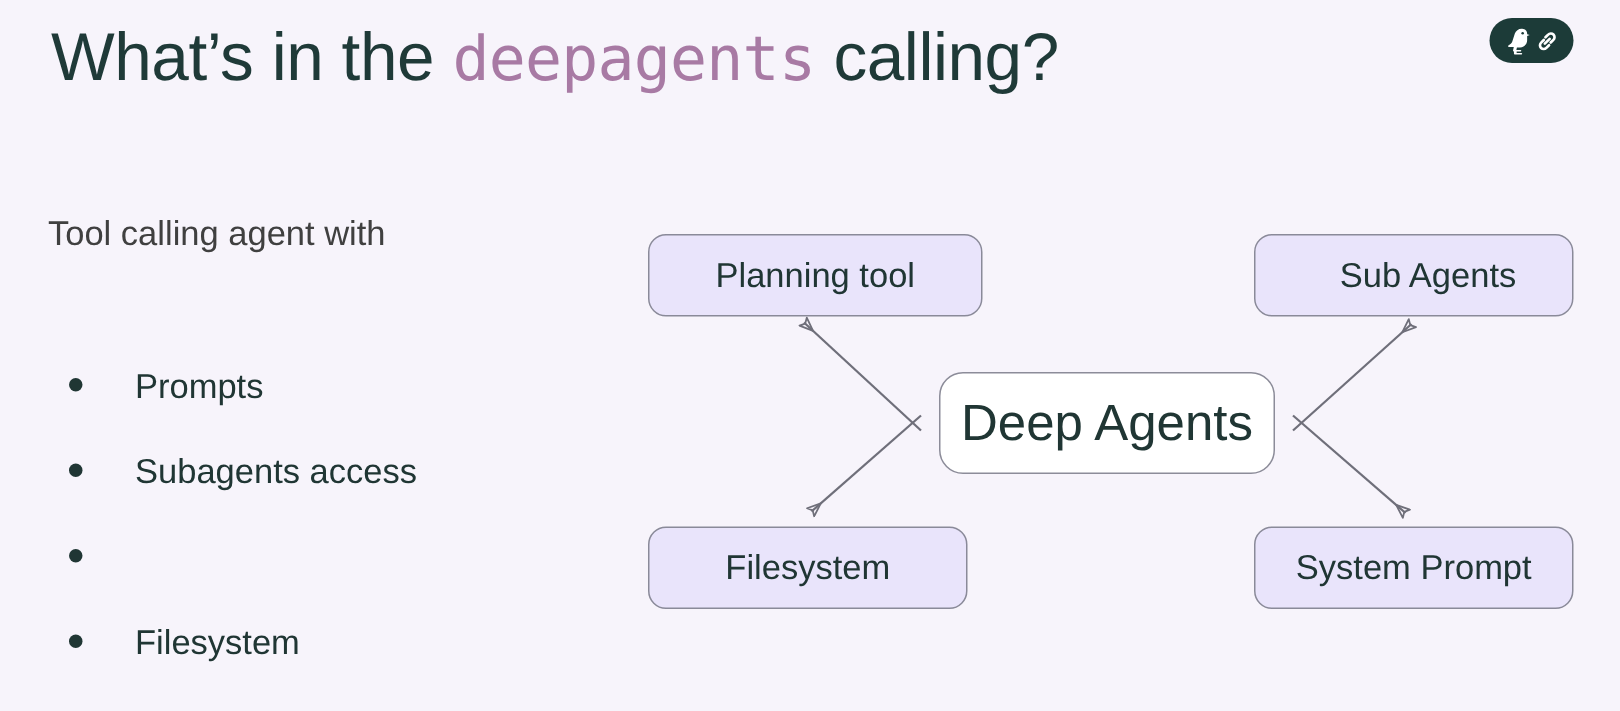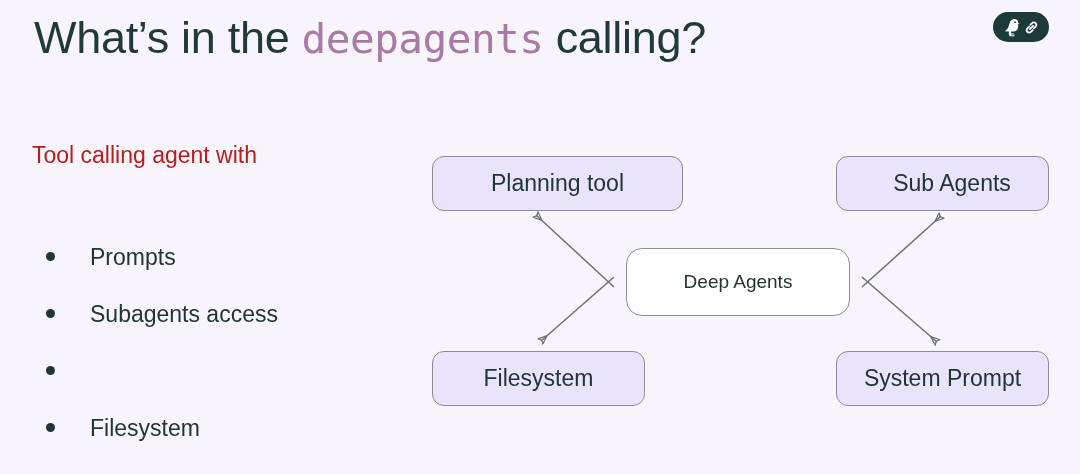--- a/index.html
+++ b/index.html
@@ -60,21 +60,21 @@
   #brand-badge svg { display: block; }
 
   
   #lede {
     position: absolute;
     left: 32px;
     top: 138px;
     width: 330px;
     font-size: 23px;
     line-height: 34px;
-    color: #b91c1c;
+    color: #404040;
   }
   #bullets {
     position: absolute;
     left: 32px;
     top: 242px;
     width: 360px;
     margin: 0;
     padding: 0;
     list-style: none;
   }
@@ -122,23 +122,23 @@
     color: #203634;
     border-radius: 12px;
     border: 1.6px solid #8a8a99;
     background: #e9e4fb;
     pointer-events: auto;
   }
   .node.center {
     background: #ffffff;
     border: 1.6px solid #8c8c99;
     border-radius: 16px;
-    font-size: 19px;
-  }
-  #node-planning  { left: 432px; top: 156px; width: 251px; height: 55px; }
+    font-size: 34px;
+  }
+  #node-planning  { left: 432px; top: 156px; width: 223px; height: 55px; }
   #node-subagents { left: 836px; top: 156px; width: 213px; height: 55px; padding-left: 19px; }
   #node-center    { left: 626px; top: 248px; width: 224px; height: 68px; }
   #node-filesystem{ left: 432px; top: 351px; width: 213px; height: 55px; }
   #node-sysprompt { left: 836px; top: 351px; width: 213px; height: 55px; }
 </style>
 </head>
 <body>
 
 <div id="slide">
 

